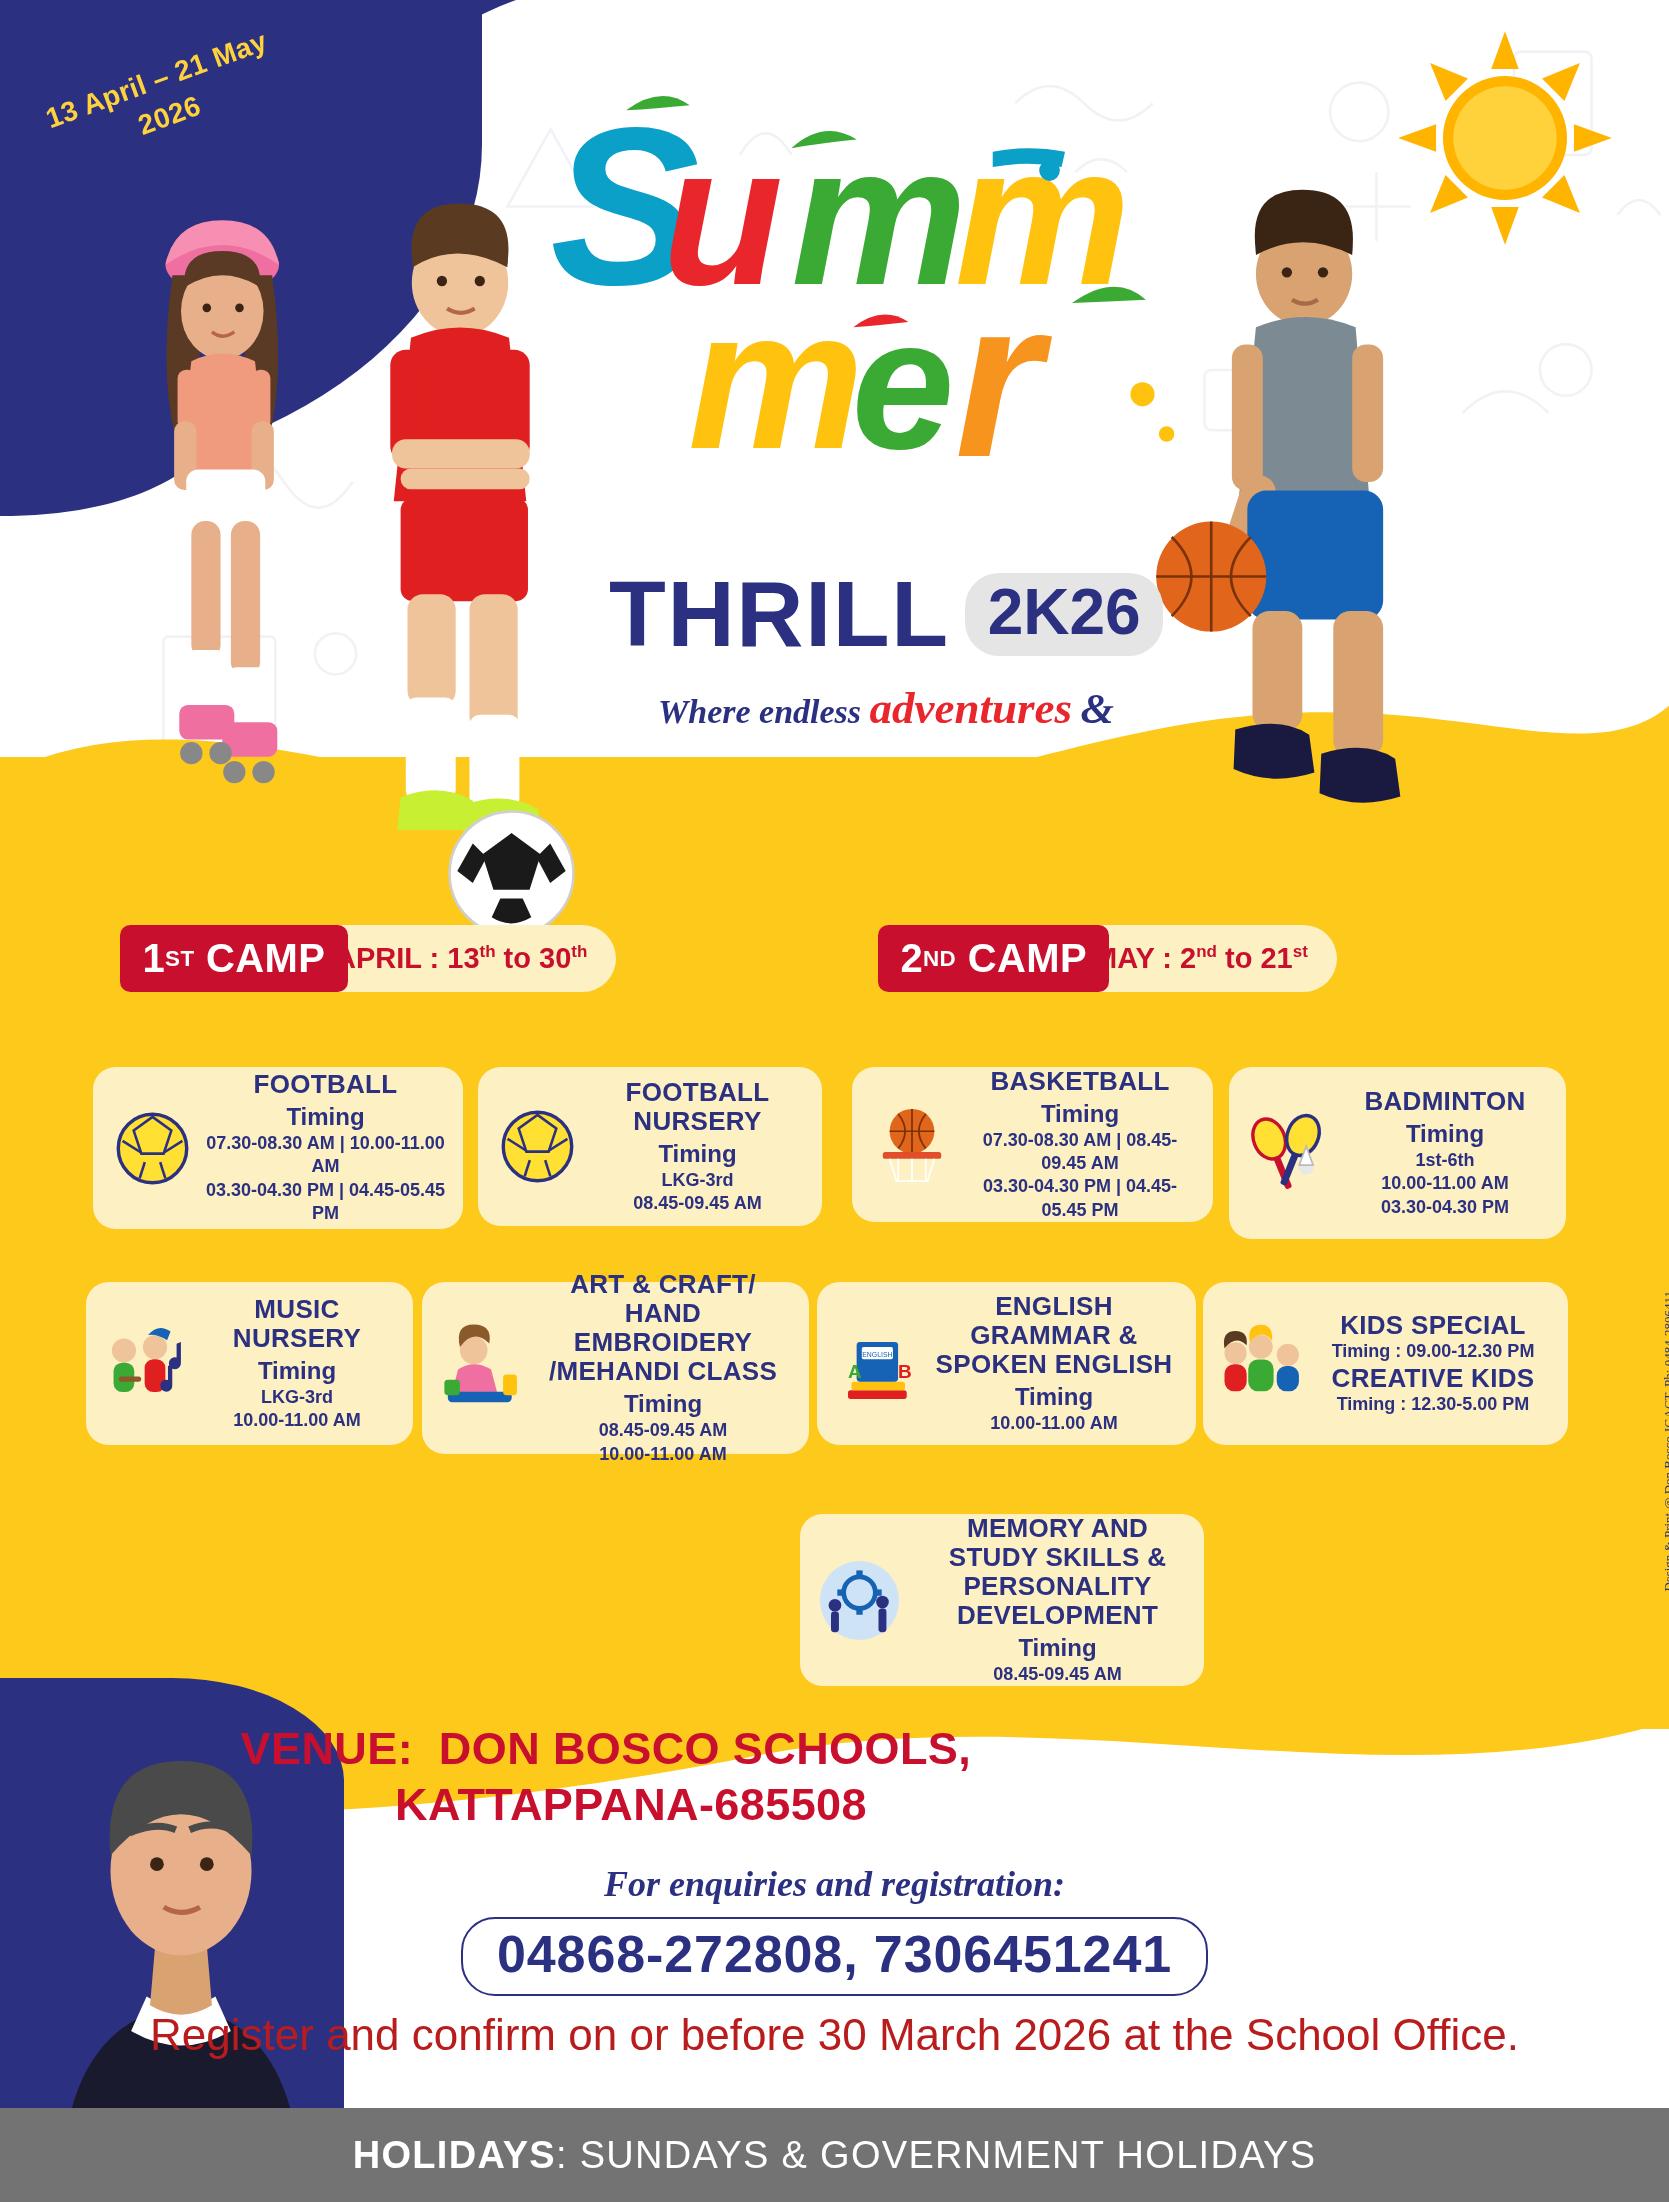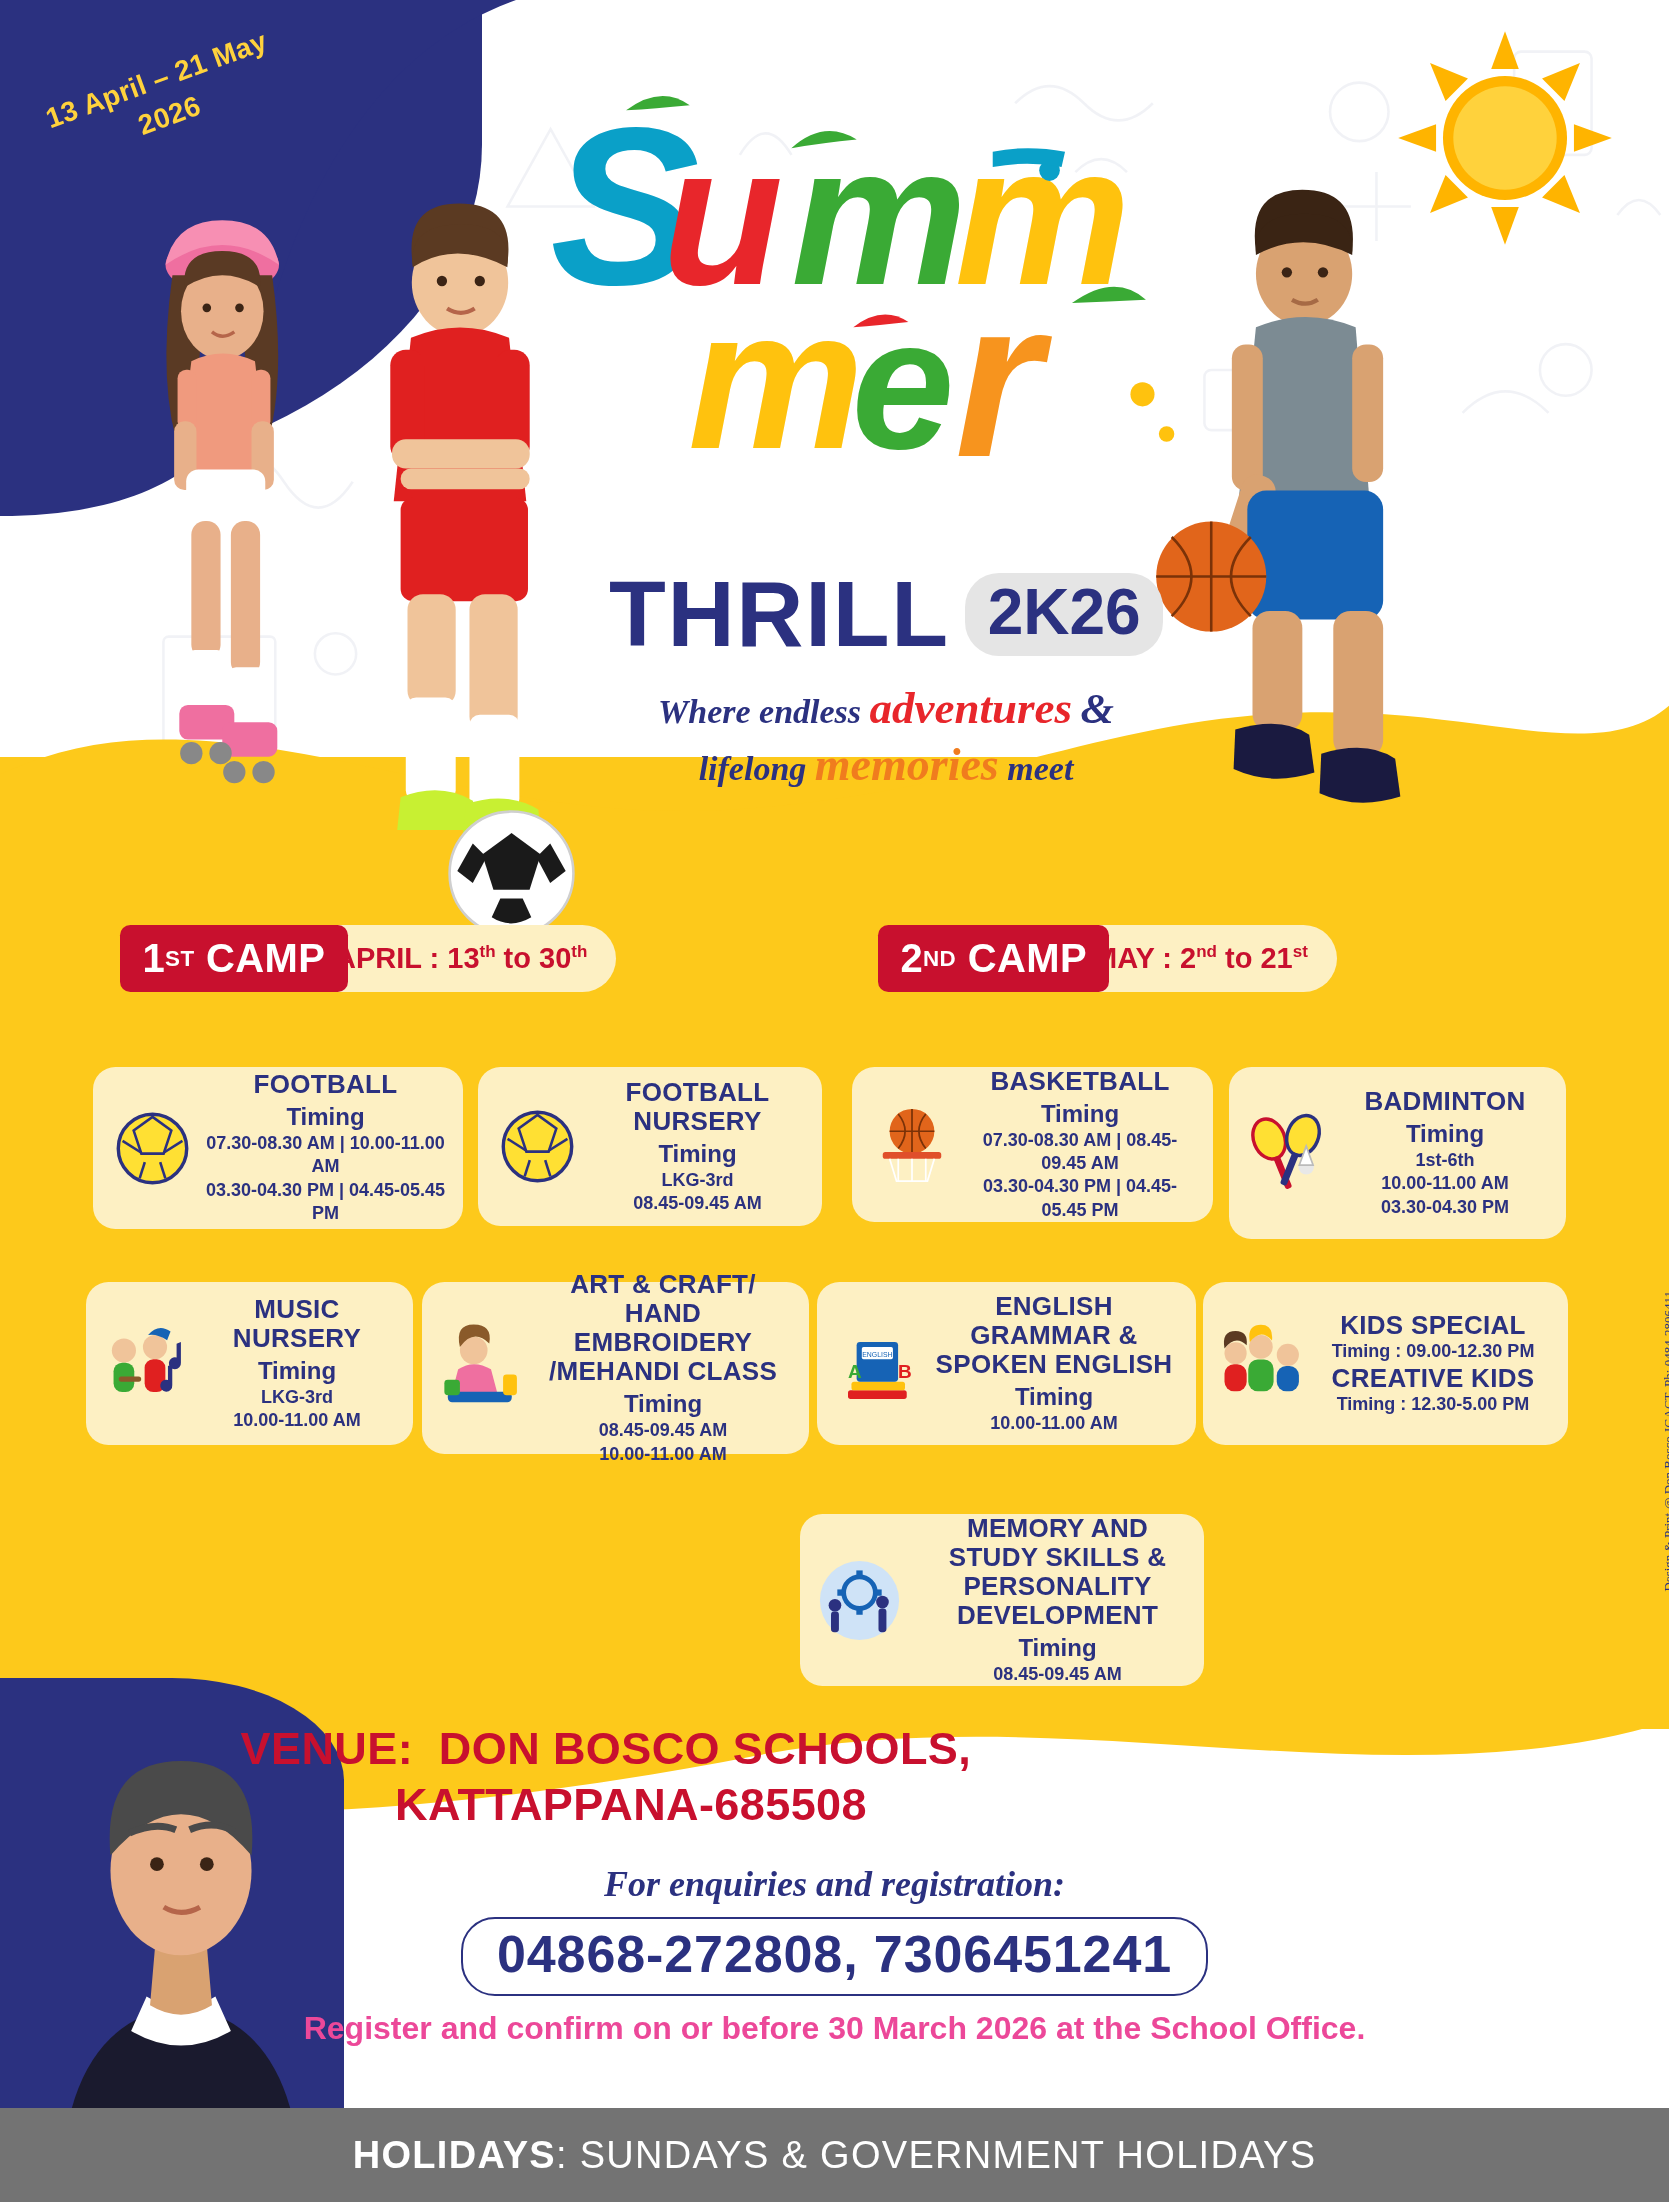--- a/index.html
+++ b/index.html
@@ -268,23 +268,23 @@
     margin-top: 12px;
     border: 2.6px solid #2b3180;
     border-radius: 34px;
     padding: 5.2px 34px 10.3px;
     font-size: 52px;
     font-weight: 700;
     letter-spacing: 0.9px;
   }
   .register-note {
     margin-top: 13.8px;
-    font-size: 32px;
-    font-weight: 700;
-    color: #ec4899;
+    font-size: 44px;
+    font-weight: 400;
+    color: #b91c1c;
   }
 
   .holiday-band {
     position: absolute;
     left: 0; bottom: 0;
     width: 1669px;
     height: 95px;
     background: #737373;
     display: flex;
     align-items: center;
@@ -492,23 +492,20 @@
 
     <div class="thrill-row">
       <div class="thrill-text">THRILL</div>
       <div class="thrill-badge">2K26</div>
     </div>
 
     <div class="tagline">
       <div class="tag-l1">
         <span>Where endless </span><span class="tag-red">adventures</span> <span class="tag-amp">&amp;</span>
       </div>
-      <div class="tag-l2">
-        <span>lifelong </span><span class="tag-orange">memories</span><span> meet</span>
-      </div>
     </div>
   </div>
 
   <div class="camp-header" style="left:120px; top:925px; width:680px;">
     <div class="camp-pill">
       <span class="camp-date">
         <span>APRIL : </span><span>13</span><sup>th</sup><span> to </span><span>30</span><sup>th</sup>
       </span>
     </div>
     <div class="camp-tag">

